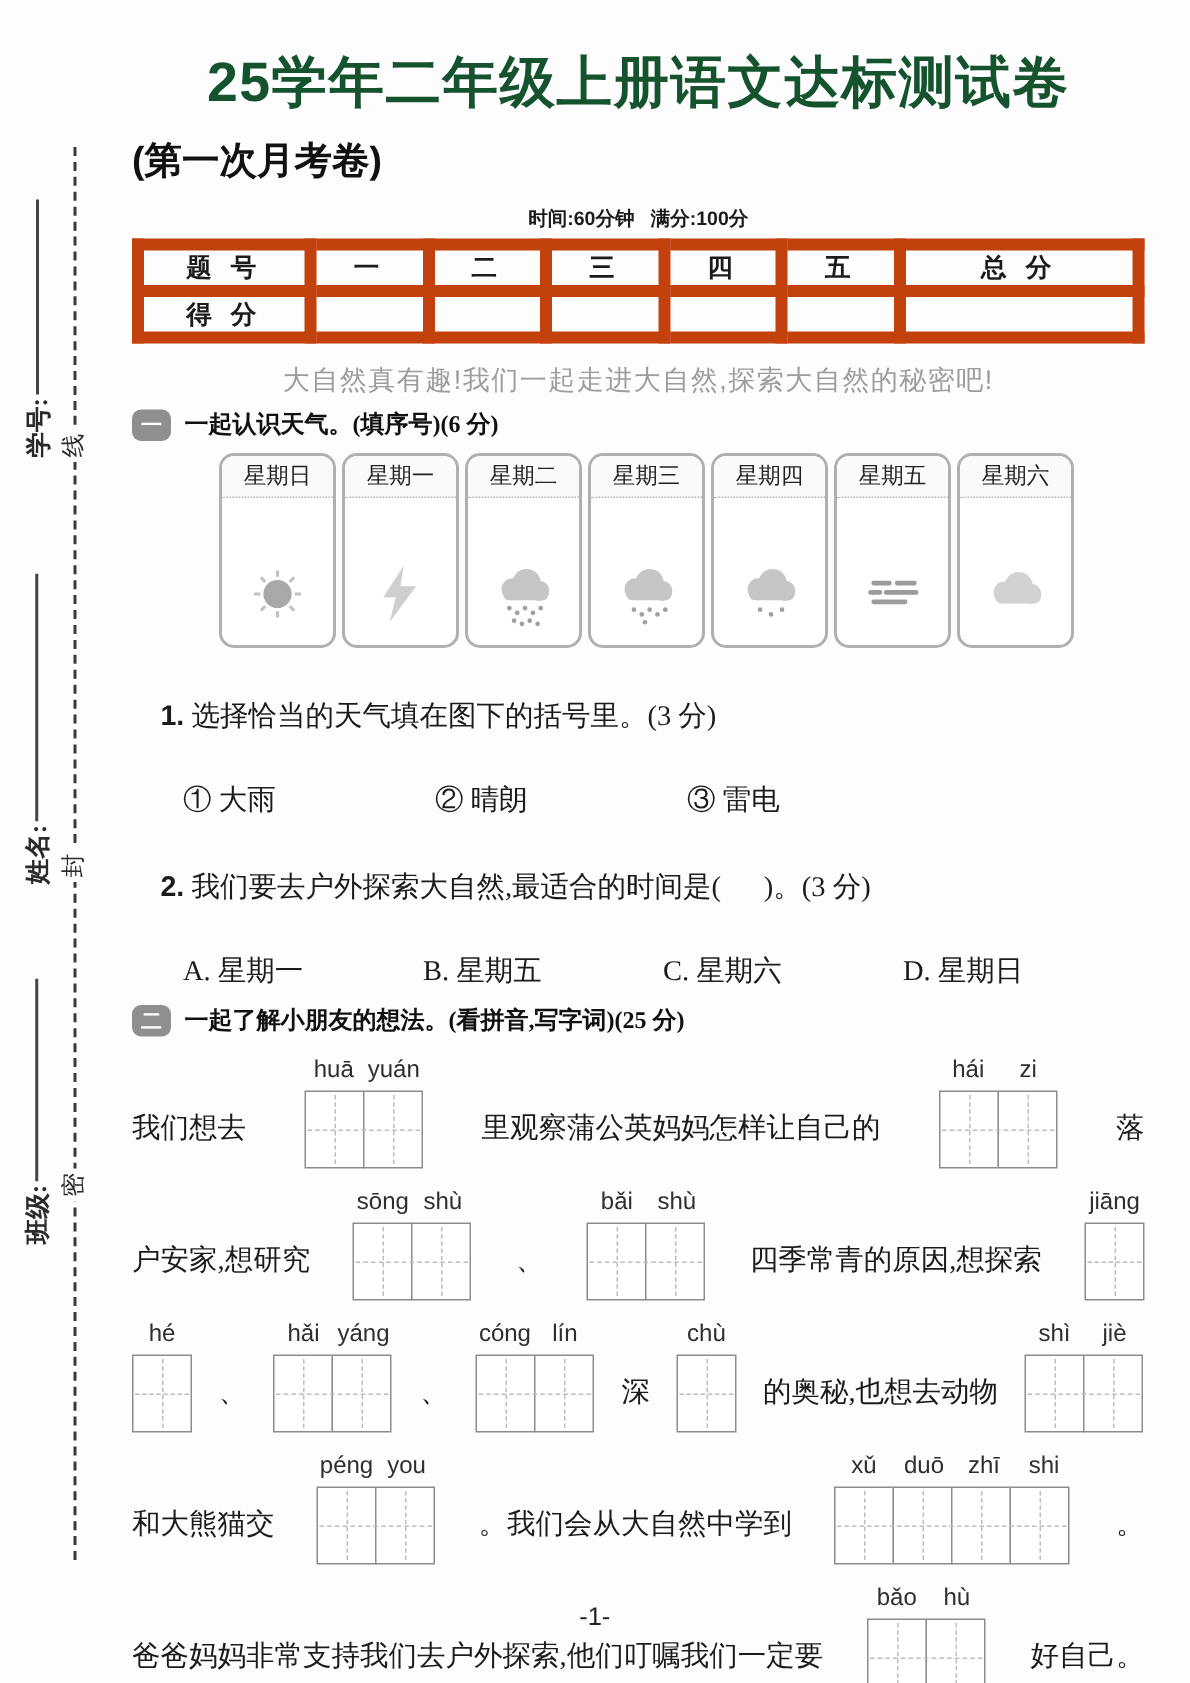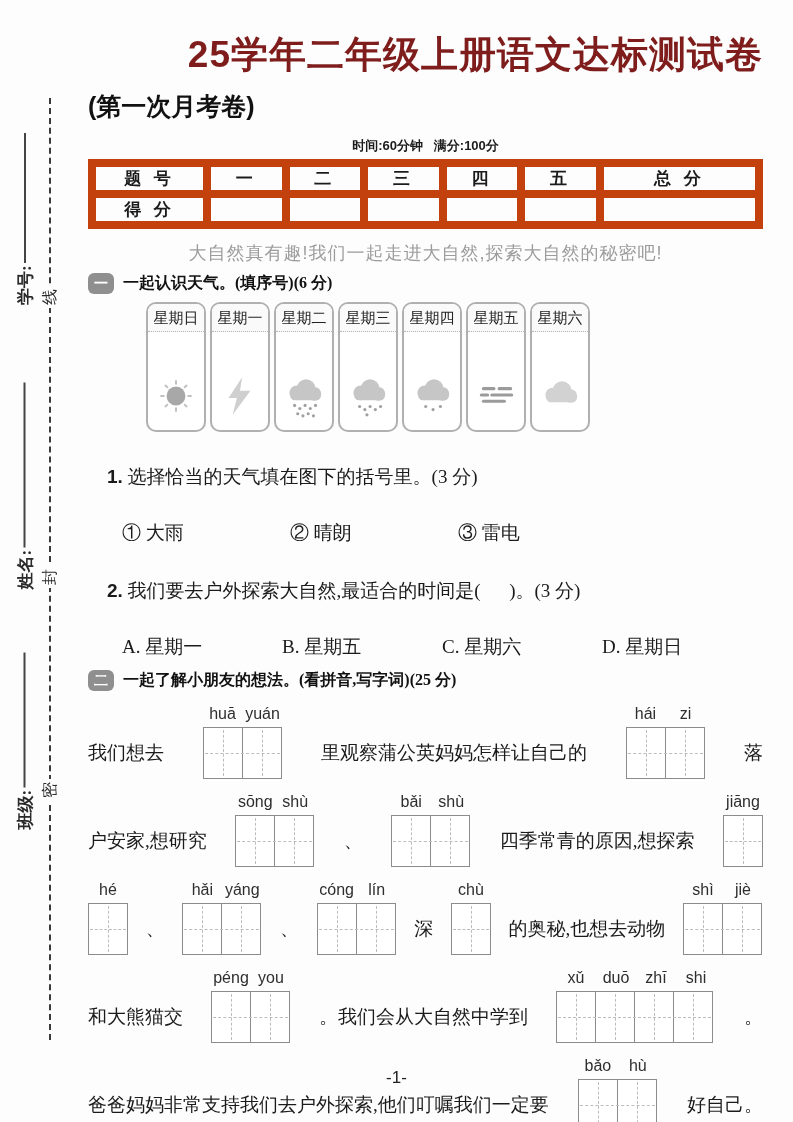--- a/index.html
+++ b/index.html
@@ -36,23 +36,23 @@
     transform: rotate(-90deg);
     background: #fdfdfd; text-align: center; line-height: 22px;
     font-size: 16px; color: #2a2a2a; font-family: "Liberation Serif", serif;
   }
   .seal-ch1 { top: 286px; } .seal-ch2 { top: 566px; } .seal-ch3 { top: 779px; }
 
   
   .content { position: absolute; left: 88px; top: 0; width: 675px; }
 
   .title {
-    margin-top: 30px; text-align: right;
+    margin-top: 30px; text-align: center;
     font-family: "Liberation Sans", sans-serif;
-    font-size: 37px; font-weight: bold; letter-spacing: 1px; color: #7f1d1d;
+    font-size: 37px; font-weight: bold; letter-spacing: 1px; color: #14532d;
   }
   .subtitle {
     margin-top: 10px; text-align: left;
     font-family: "Liberation Sans", sans-serif;
     font-size: 25px; font-weight: bold; color: #111;
   }
   .meta {
     margin-top: 14px; text-align: center;
     font-family: "Liberation Sans", sans-serif;
     font-size: 13px; font-weight: bold; white-space: pre;
@@ -78,21 +78,21 @@
   .section-badge {
     width: 26px; height: 21px; border-radius: 6px; background: #8f8f8f;
     color: #fff; font-size: 14px; font-weight: bold; text-align: center; line-height: 21px;
     font-family: "Liberation Sans", sans-serif; flex: 0 0 auto;
   }
   .section-title { font-size: 16px; font-weight: bold; color: #111; white-space: pre; }
 
   
   .cards { display: flex; gap: 4px; margin: 4px 0 10px 58px; }
   .wcard {
-    width: 60px; height: 130px; border: 2px solid #b0b0b0; border-radius: 10px;
+    width: 78px; height: 130px; border: 2px solid #b0b0b0; border-radius: 10px;
     background: #fff; display: flex; flex-direction: column; overflow: hidden; gap: 41px;
   }
   .wcard .day {
     height: 28px; line-height: 28px; text-align: center;
     font-size: 15px; color: #222; border-bottom: 1px dotted #b5b5b5;
     background: #fafafa;
   }
   .wcard .ico { height: 60px; display: flex; align-items: center; justify-content: center; }
   .wcard .ans {
     flex: 1; display: flex; align-items: flex-end; justify-content: center;

